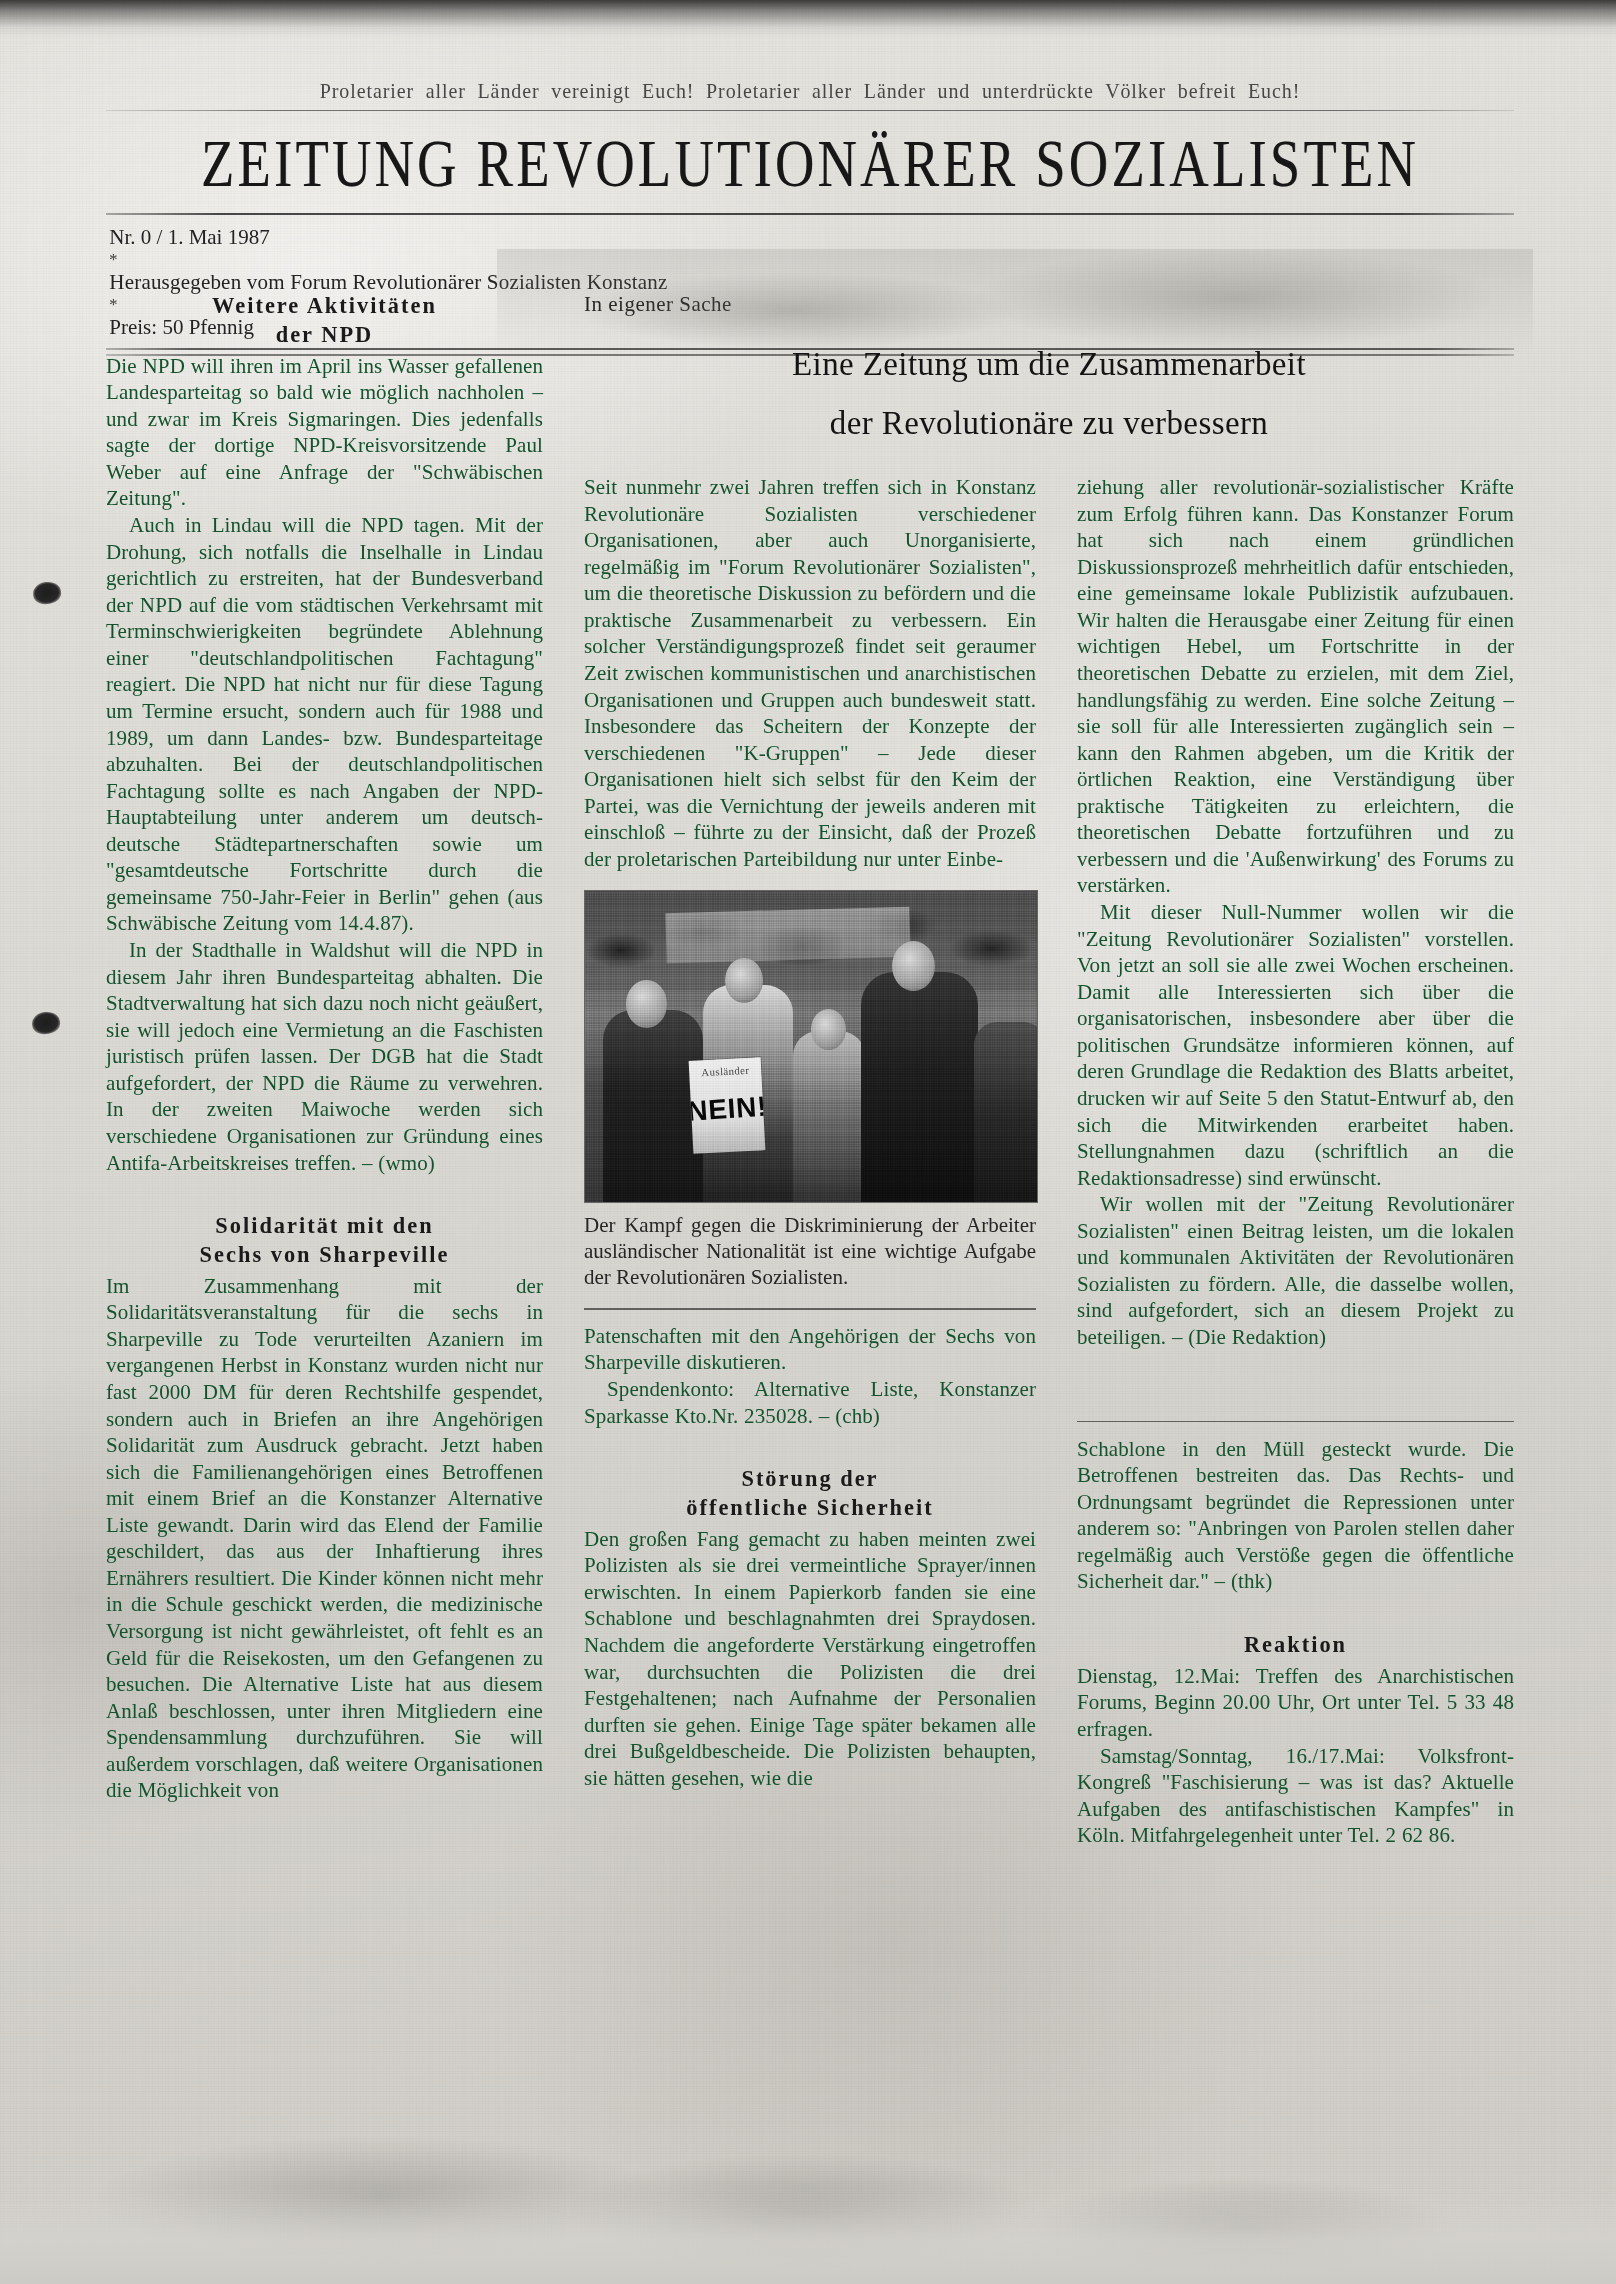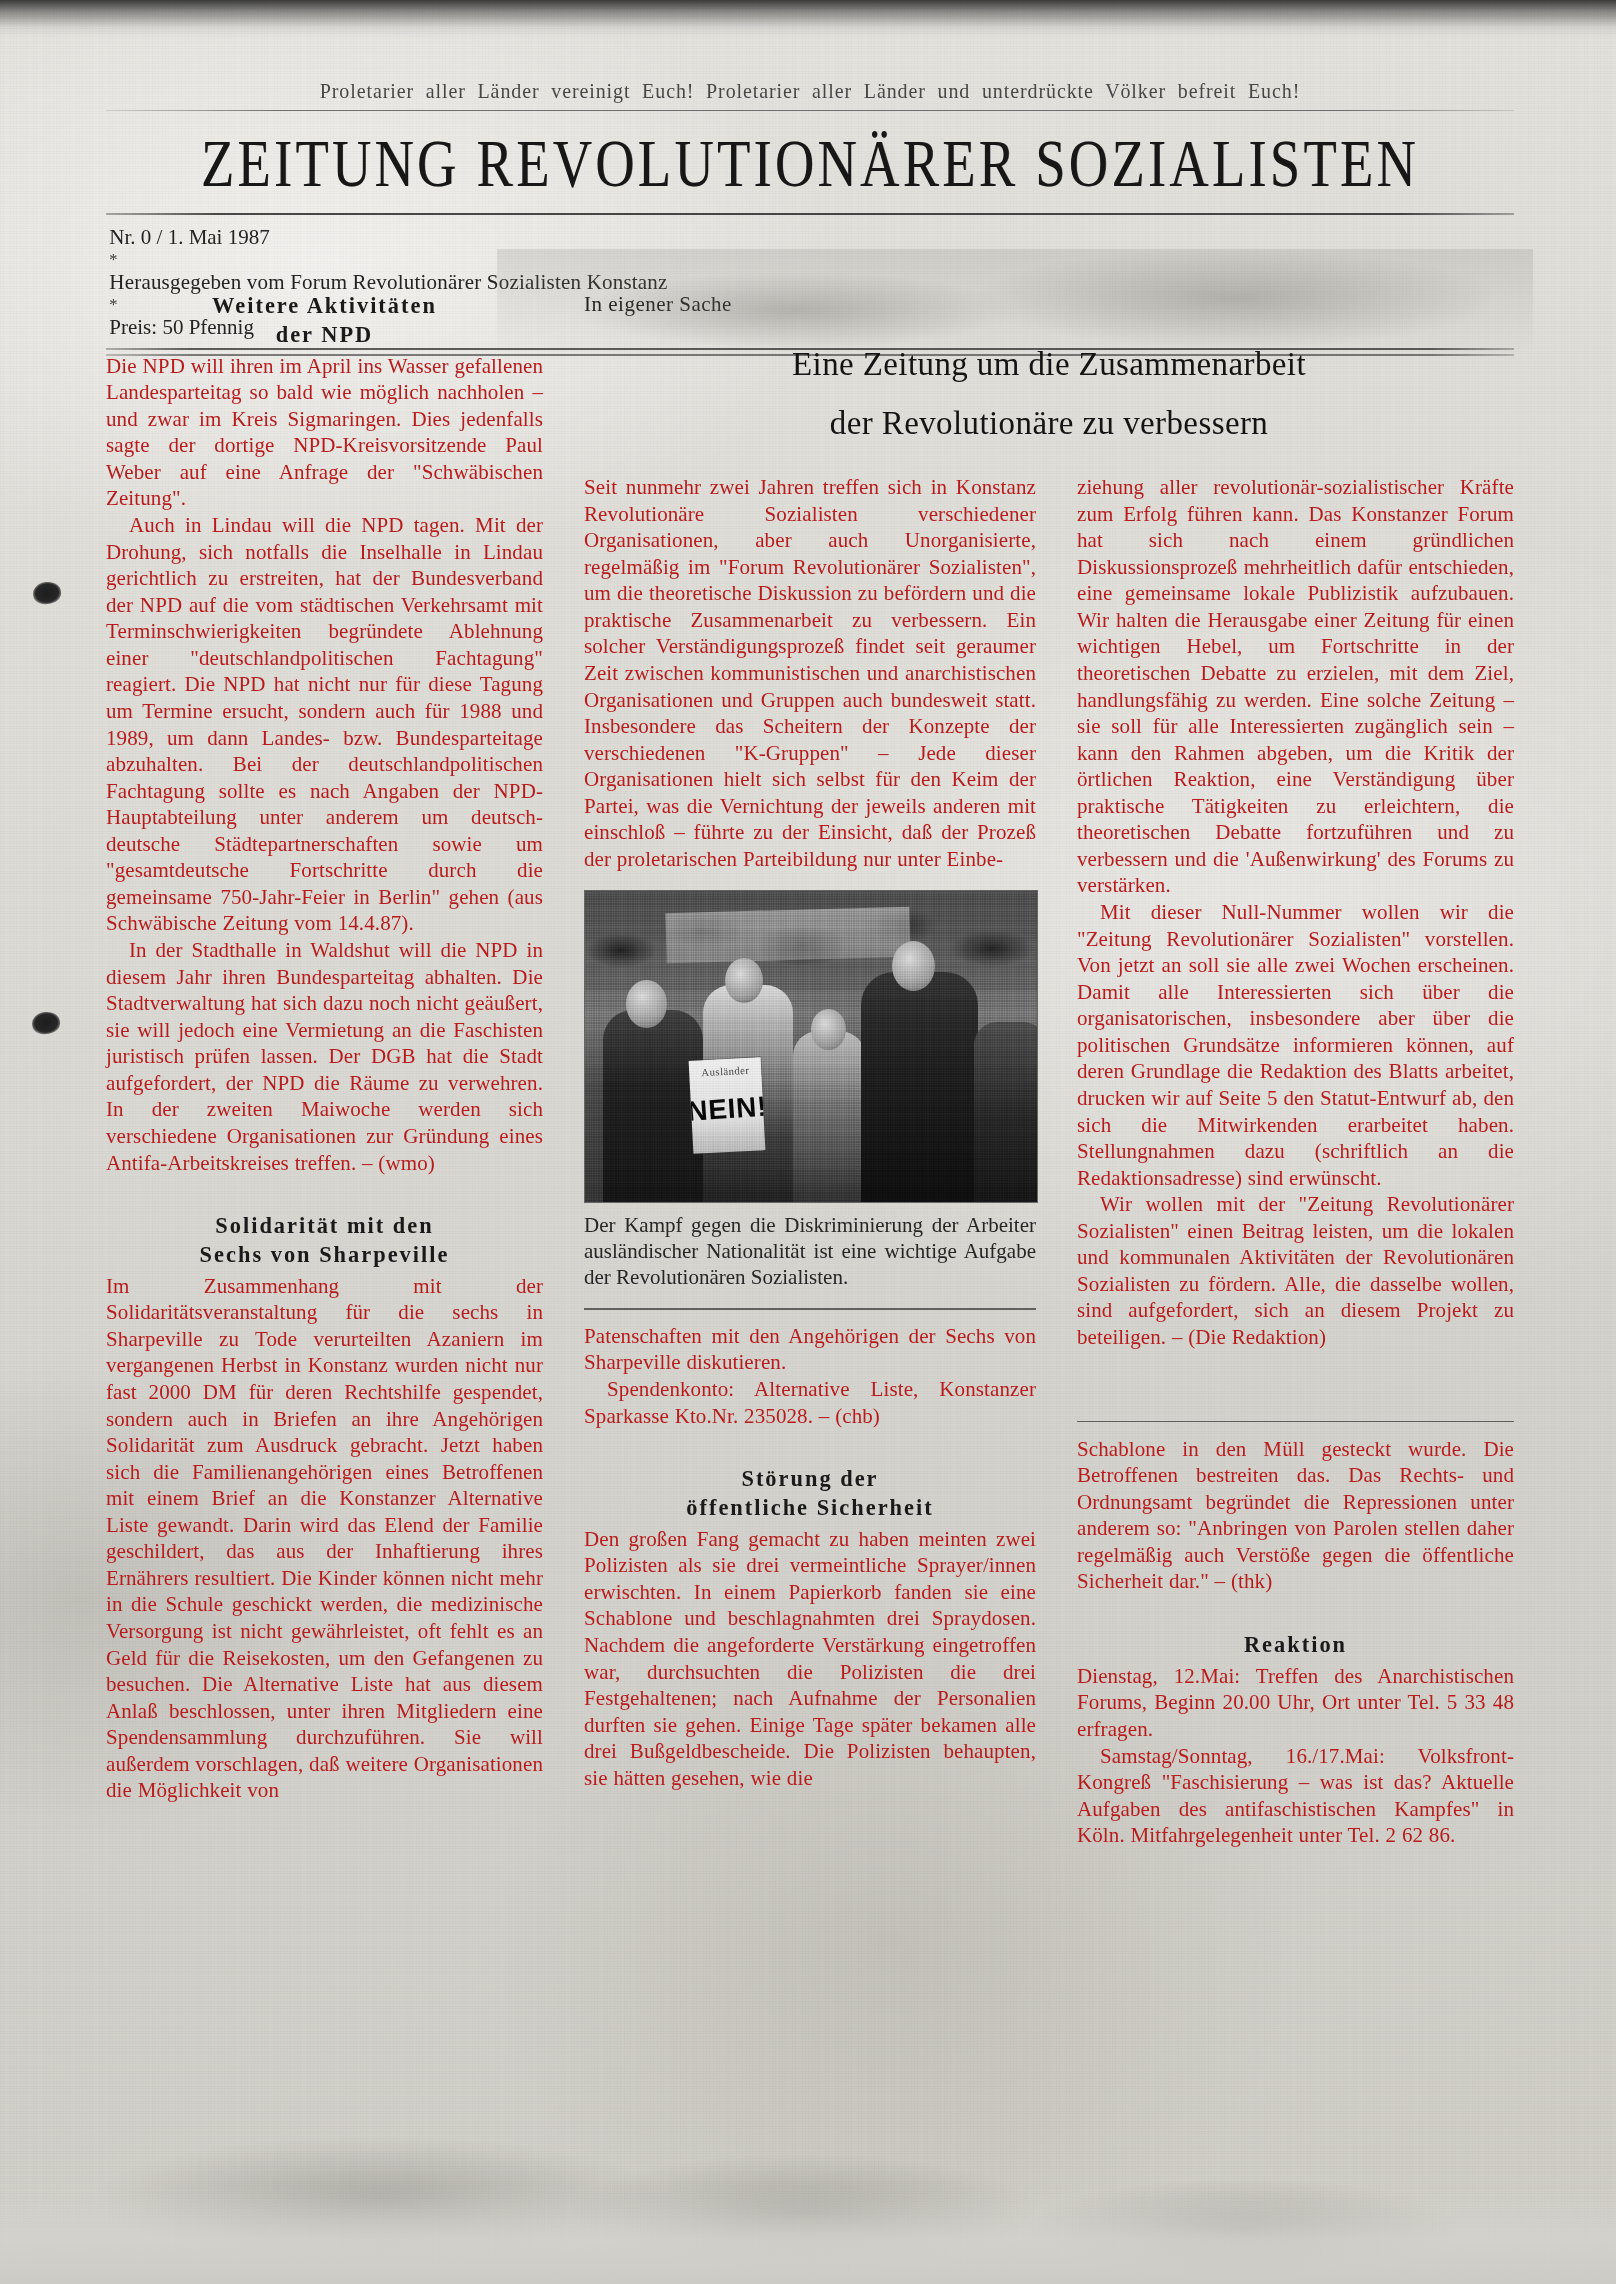--- a/index.html
+++ b/index.html
@@ -165,21 +165,21 @@
     color: #1a1a1a;
     margin: 0 0 3.3px 0;
   }
   .sec-head.spaced { margin-top: 36px; }
 
   p.body {
     font-size: 21px;
     line-height: 1.265;
     text-align: justify;
     margin: 0;
-    color: #b91c1c;
+    color: #14532d;
     hyphens: none;
     letter-spacing: 0.1px;
     word-spacing: 0.4px;
   }
   p.body + p.body { text-indent: 23px; }
   p.body.noindent { text-indent: 0; }
 
   
   .photo-wrap { margin: 18px 0 11.6px 0; }
   .photo {

